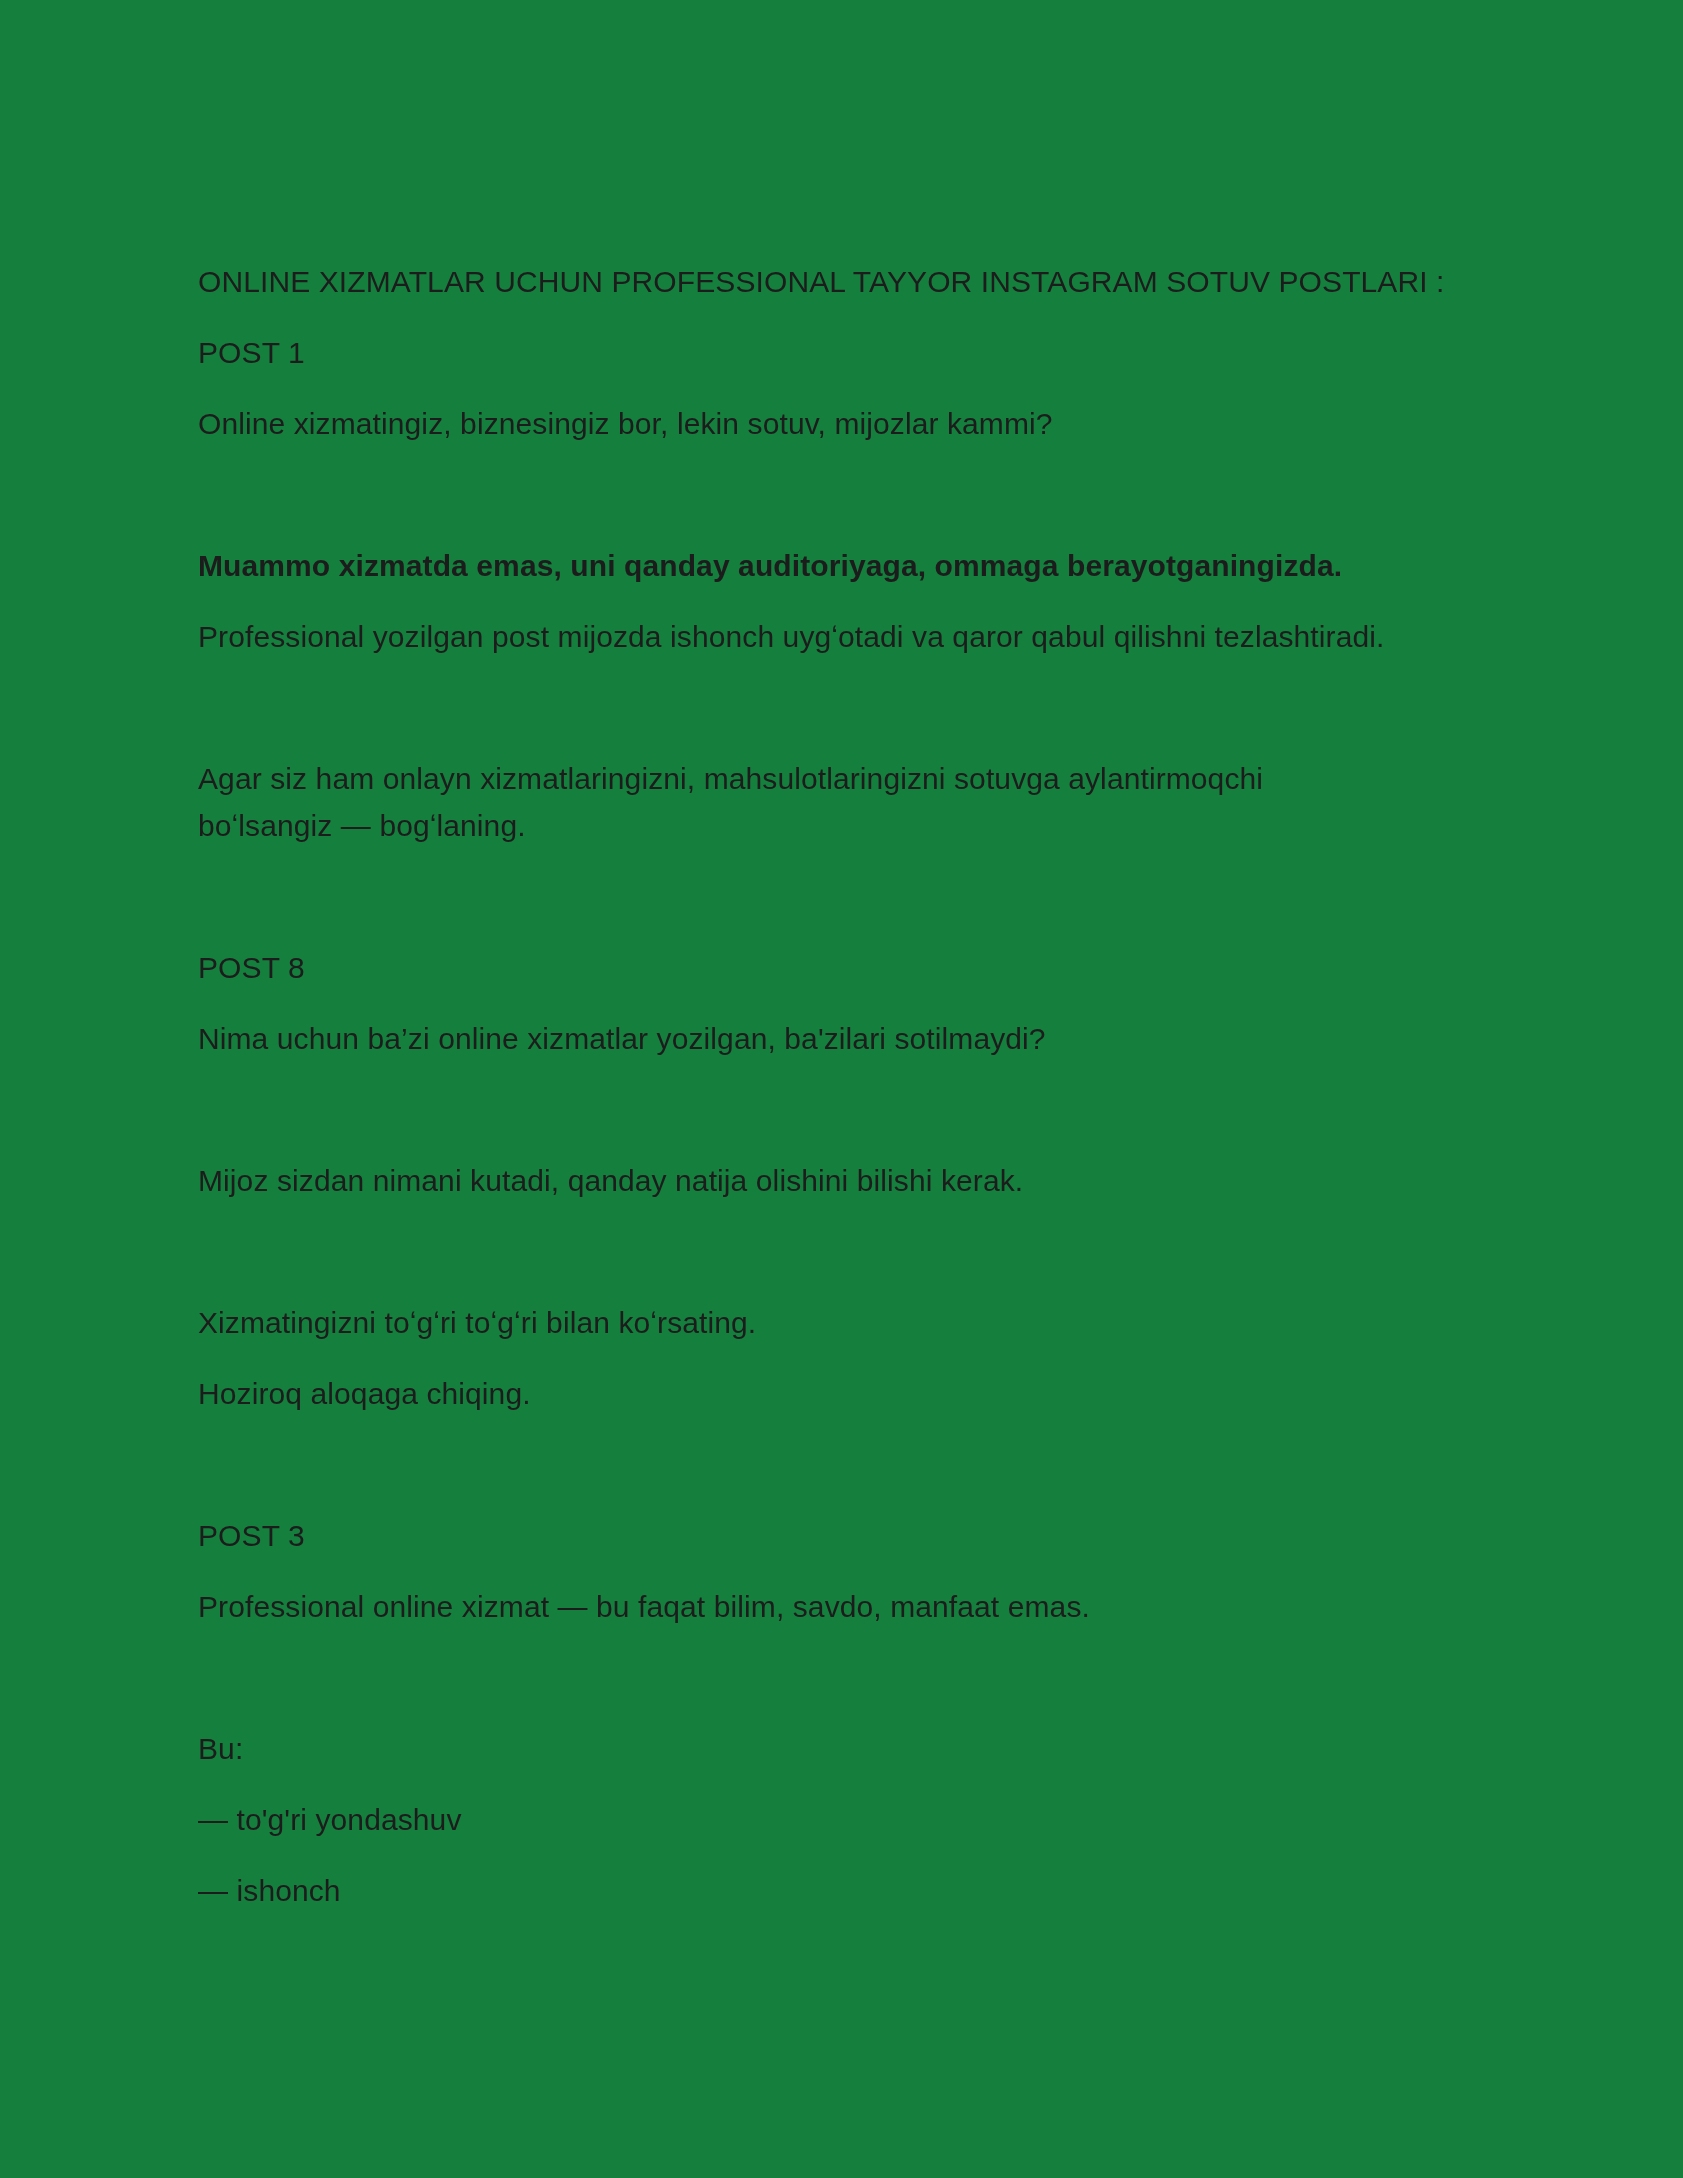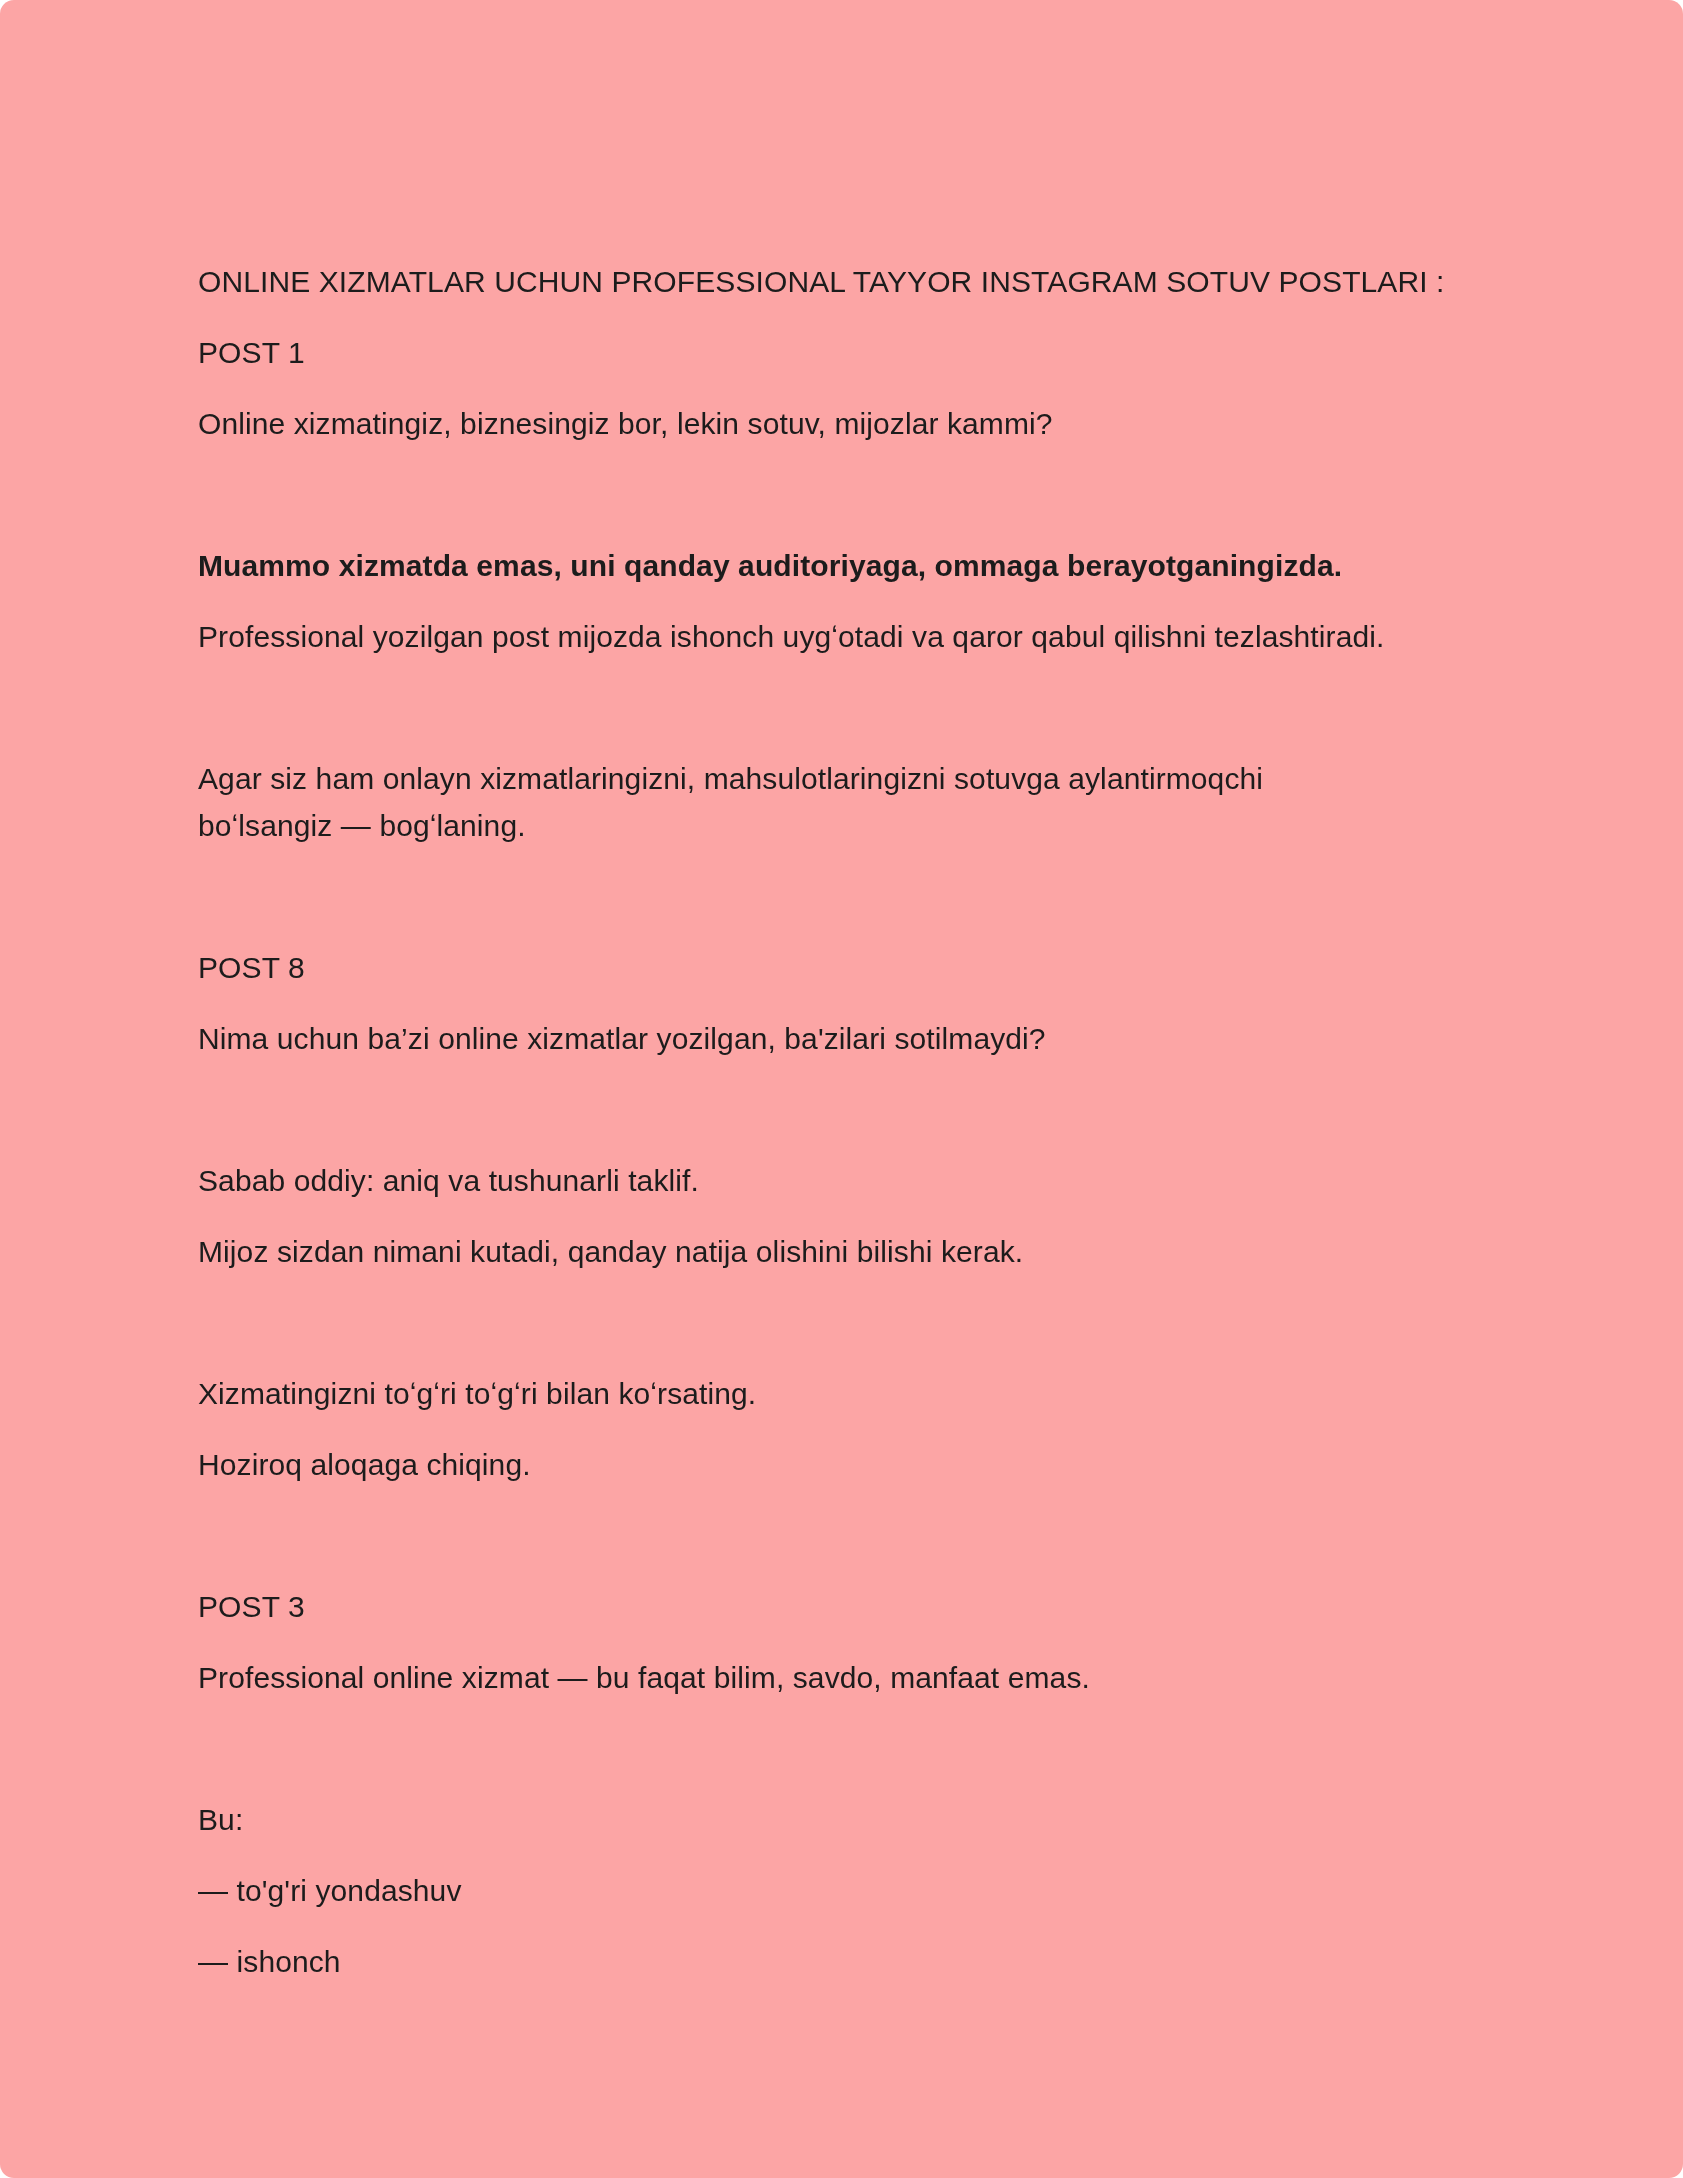--- a/index.html
+++ b/index.html
@@ -4,24 +4,23 @@
 <style>
   html, body {
     margin: 0;
     padding: 0;
     background: #ffffff;
   }
   .page {
     position: relative;
     width: 1683px;
     height: 2178px;
-    background: #fca5a5;
+    background: #15803d;
     overflow: hidden;
     font-family: "Liberation Sans", "DejaVu Sans", sans-serif;
-    border-radius: 14px;
   }
   .content {
     position: absolute;
     left: 198px;
     top: 258px;
     right: 178px;
   }
   .para {
     margin: 0 0 24px 0;
     font-size: 30px;
@@ -64,23 +63,20 @@
       </div>
       <div class="para blank"></div>
       <div class="para">
         <div class="line" style="color: rgb(28, 28, 28);">POST 8</div>
       </div>
       <div class="para">
         <div class="line" style="color: rgb(28, 28, 28);">Nima uchun ba’zi online xizmatlar yozilgan, ba'zilari sotilmaydi?</div>
       </div>
       <div class="para blank"></div>
       <div class="para">
-        <div class="line" style="color: rgb(28, 28, 28);">Sabab oddiy: aniq va tushunarli taklif.</div>
-      </div>
-      <div class="para">
         <div class="line" style="color: rgb(28, 28, 28);">Mijoz sizdan nimani kutadi, qanday natija olishini bilishi kerak.</div>
       </div>
       <div class="para blank"></div>
       <div class="para">
         <div class="line" style="color: rgb(28, 28, 28);">Xizmatingizni toʻgʻri toʻgʻri bilan koʻrsating.</div>
       </div>
       <div class="para">
         <div class="line" style="color: rgb(28, 28, 28);">Hoziroq aloqaga chiqing.</div>
       </div>
       <div class="para blank"></div>

